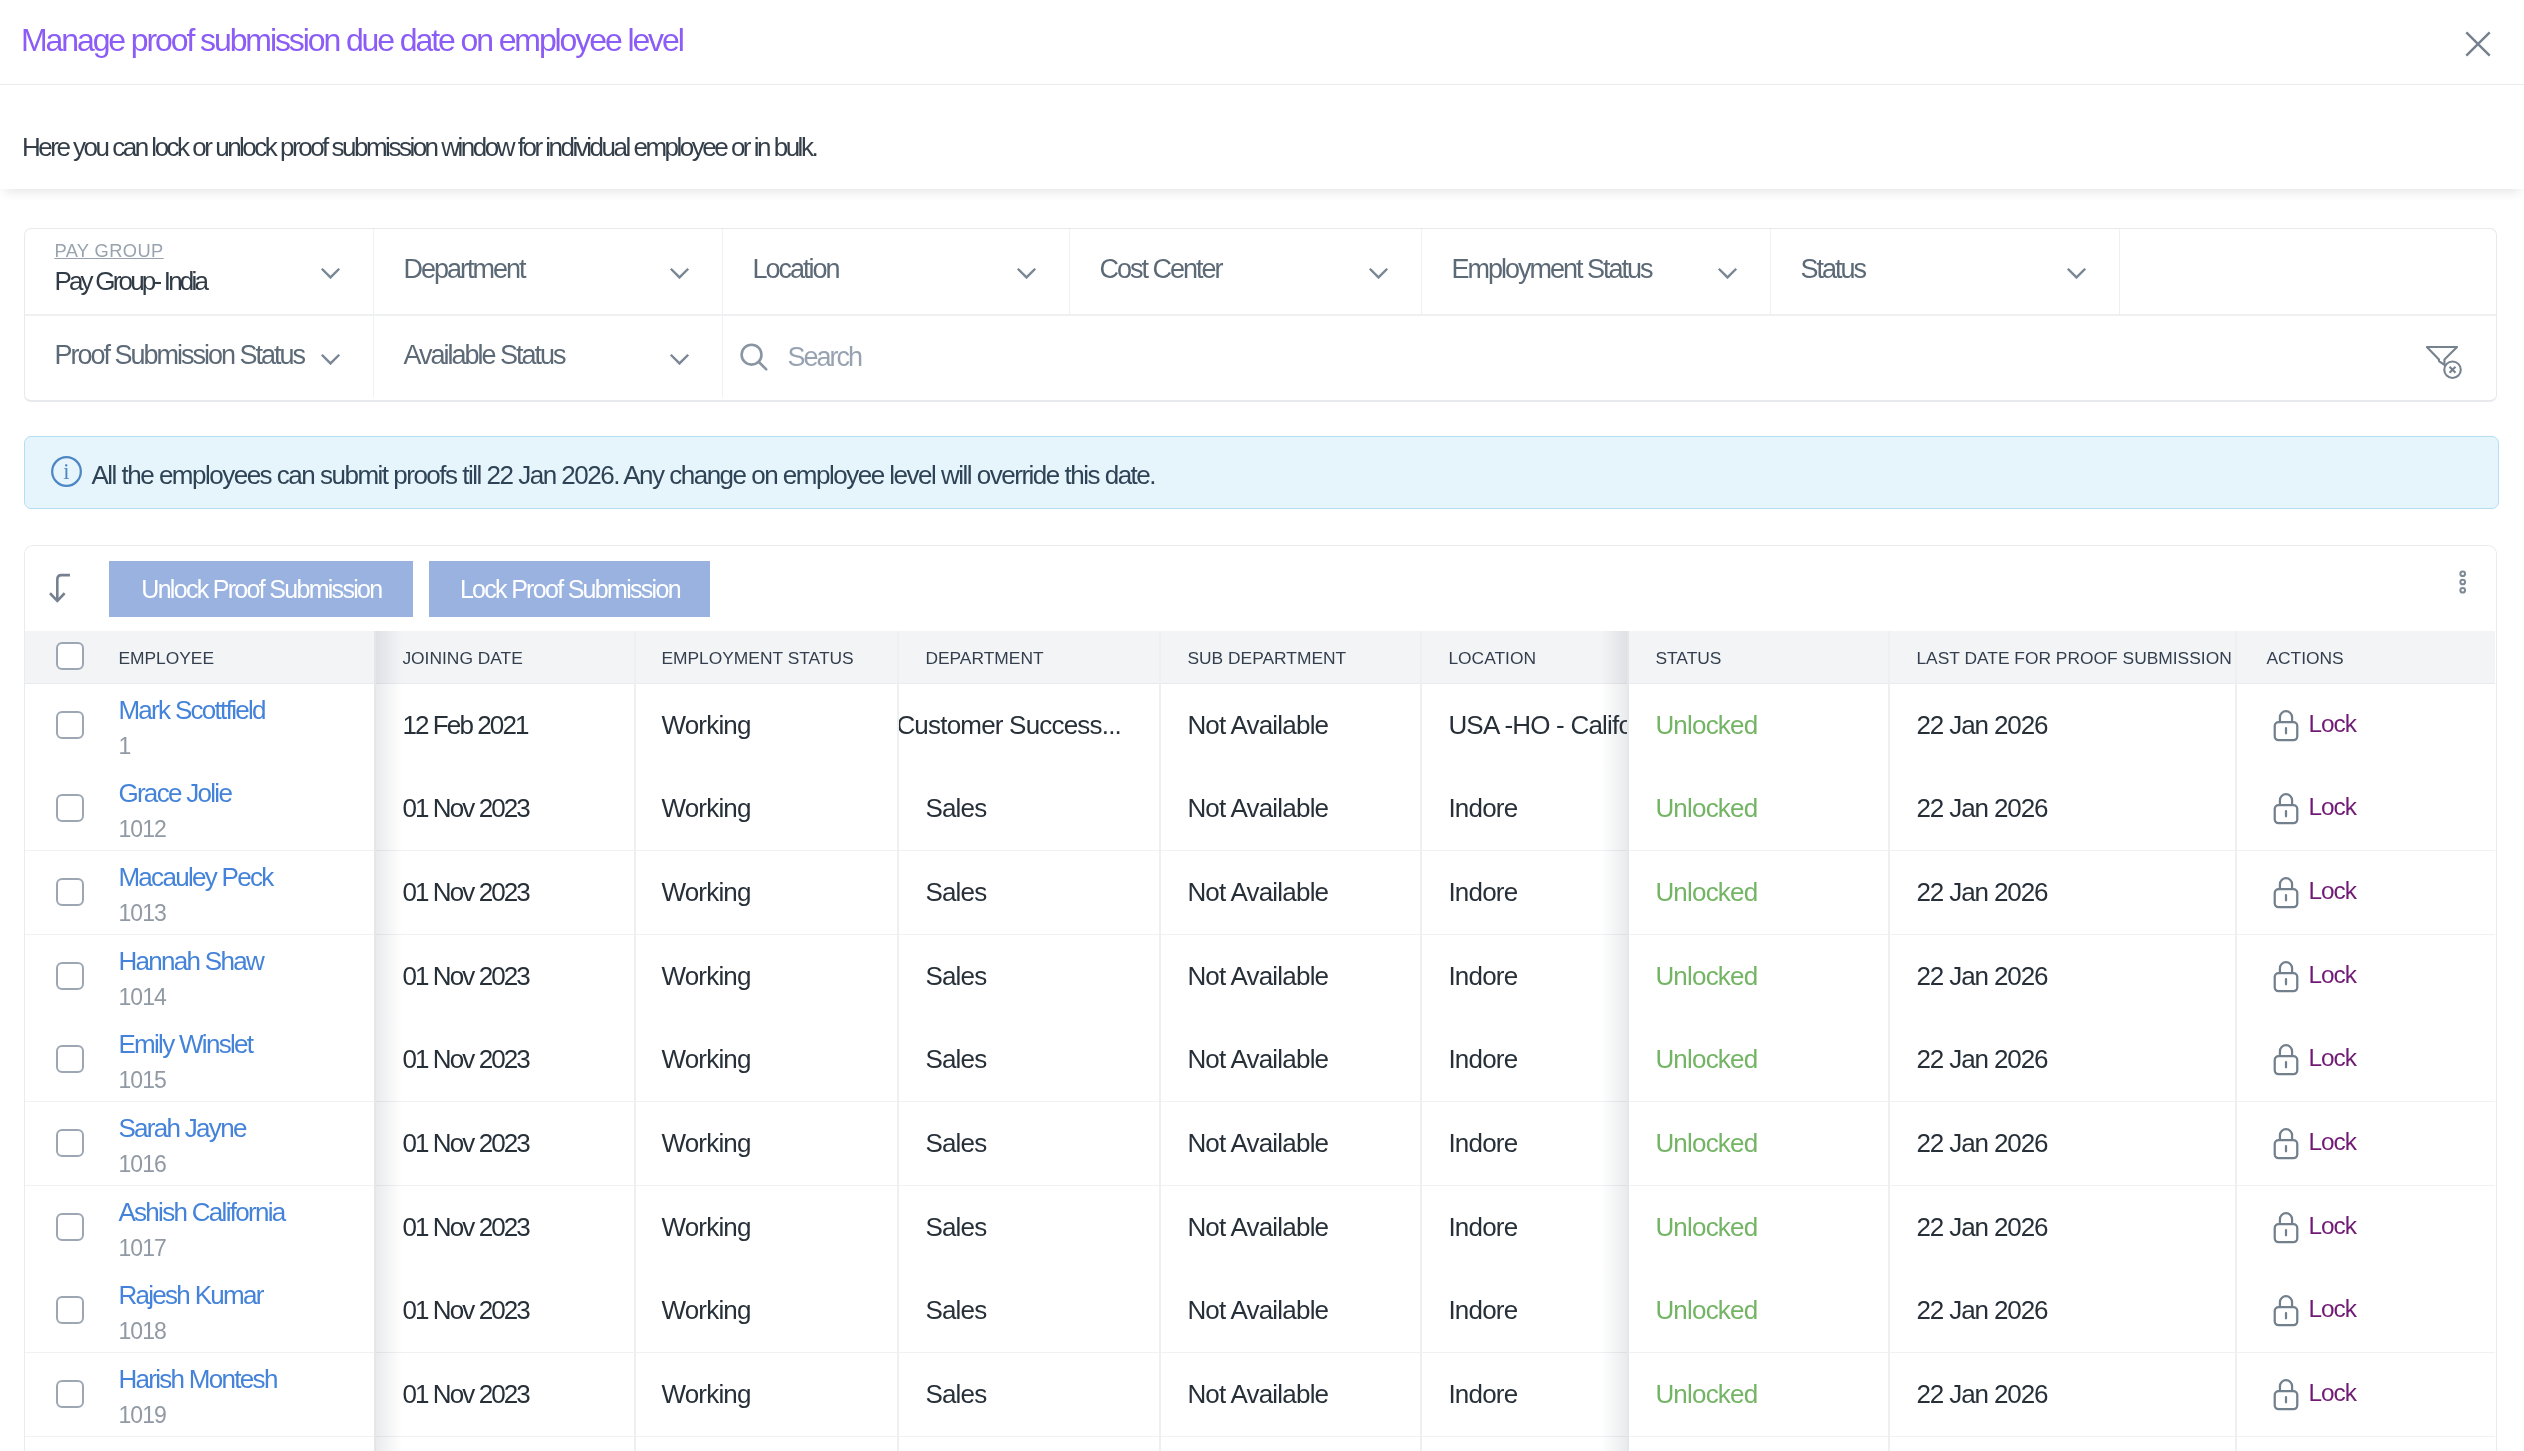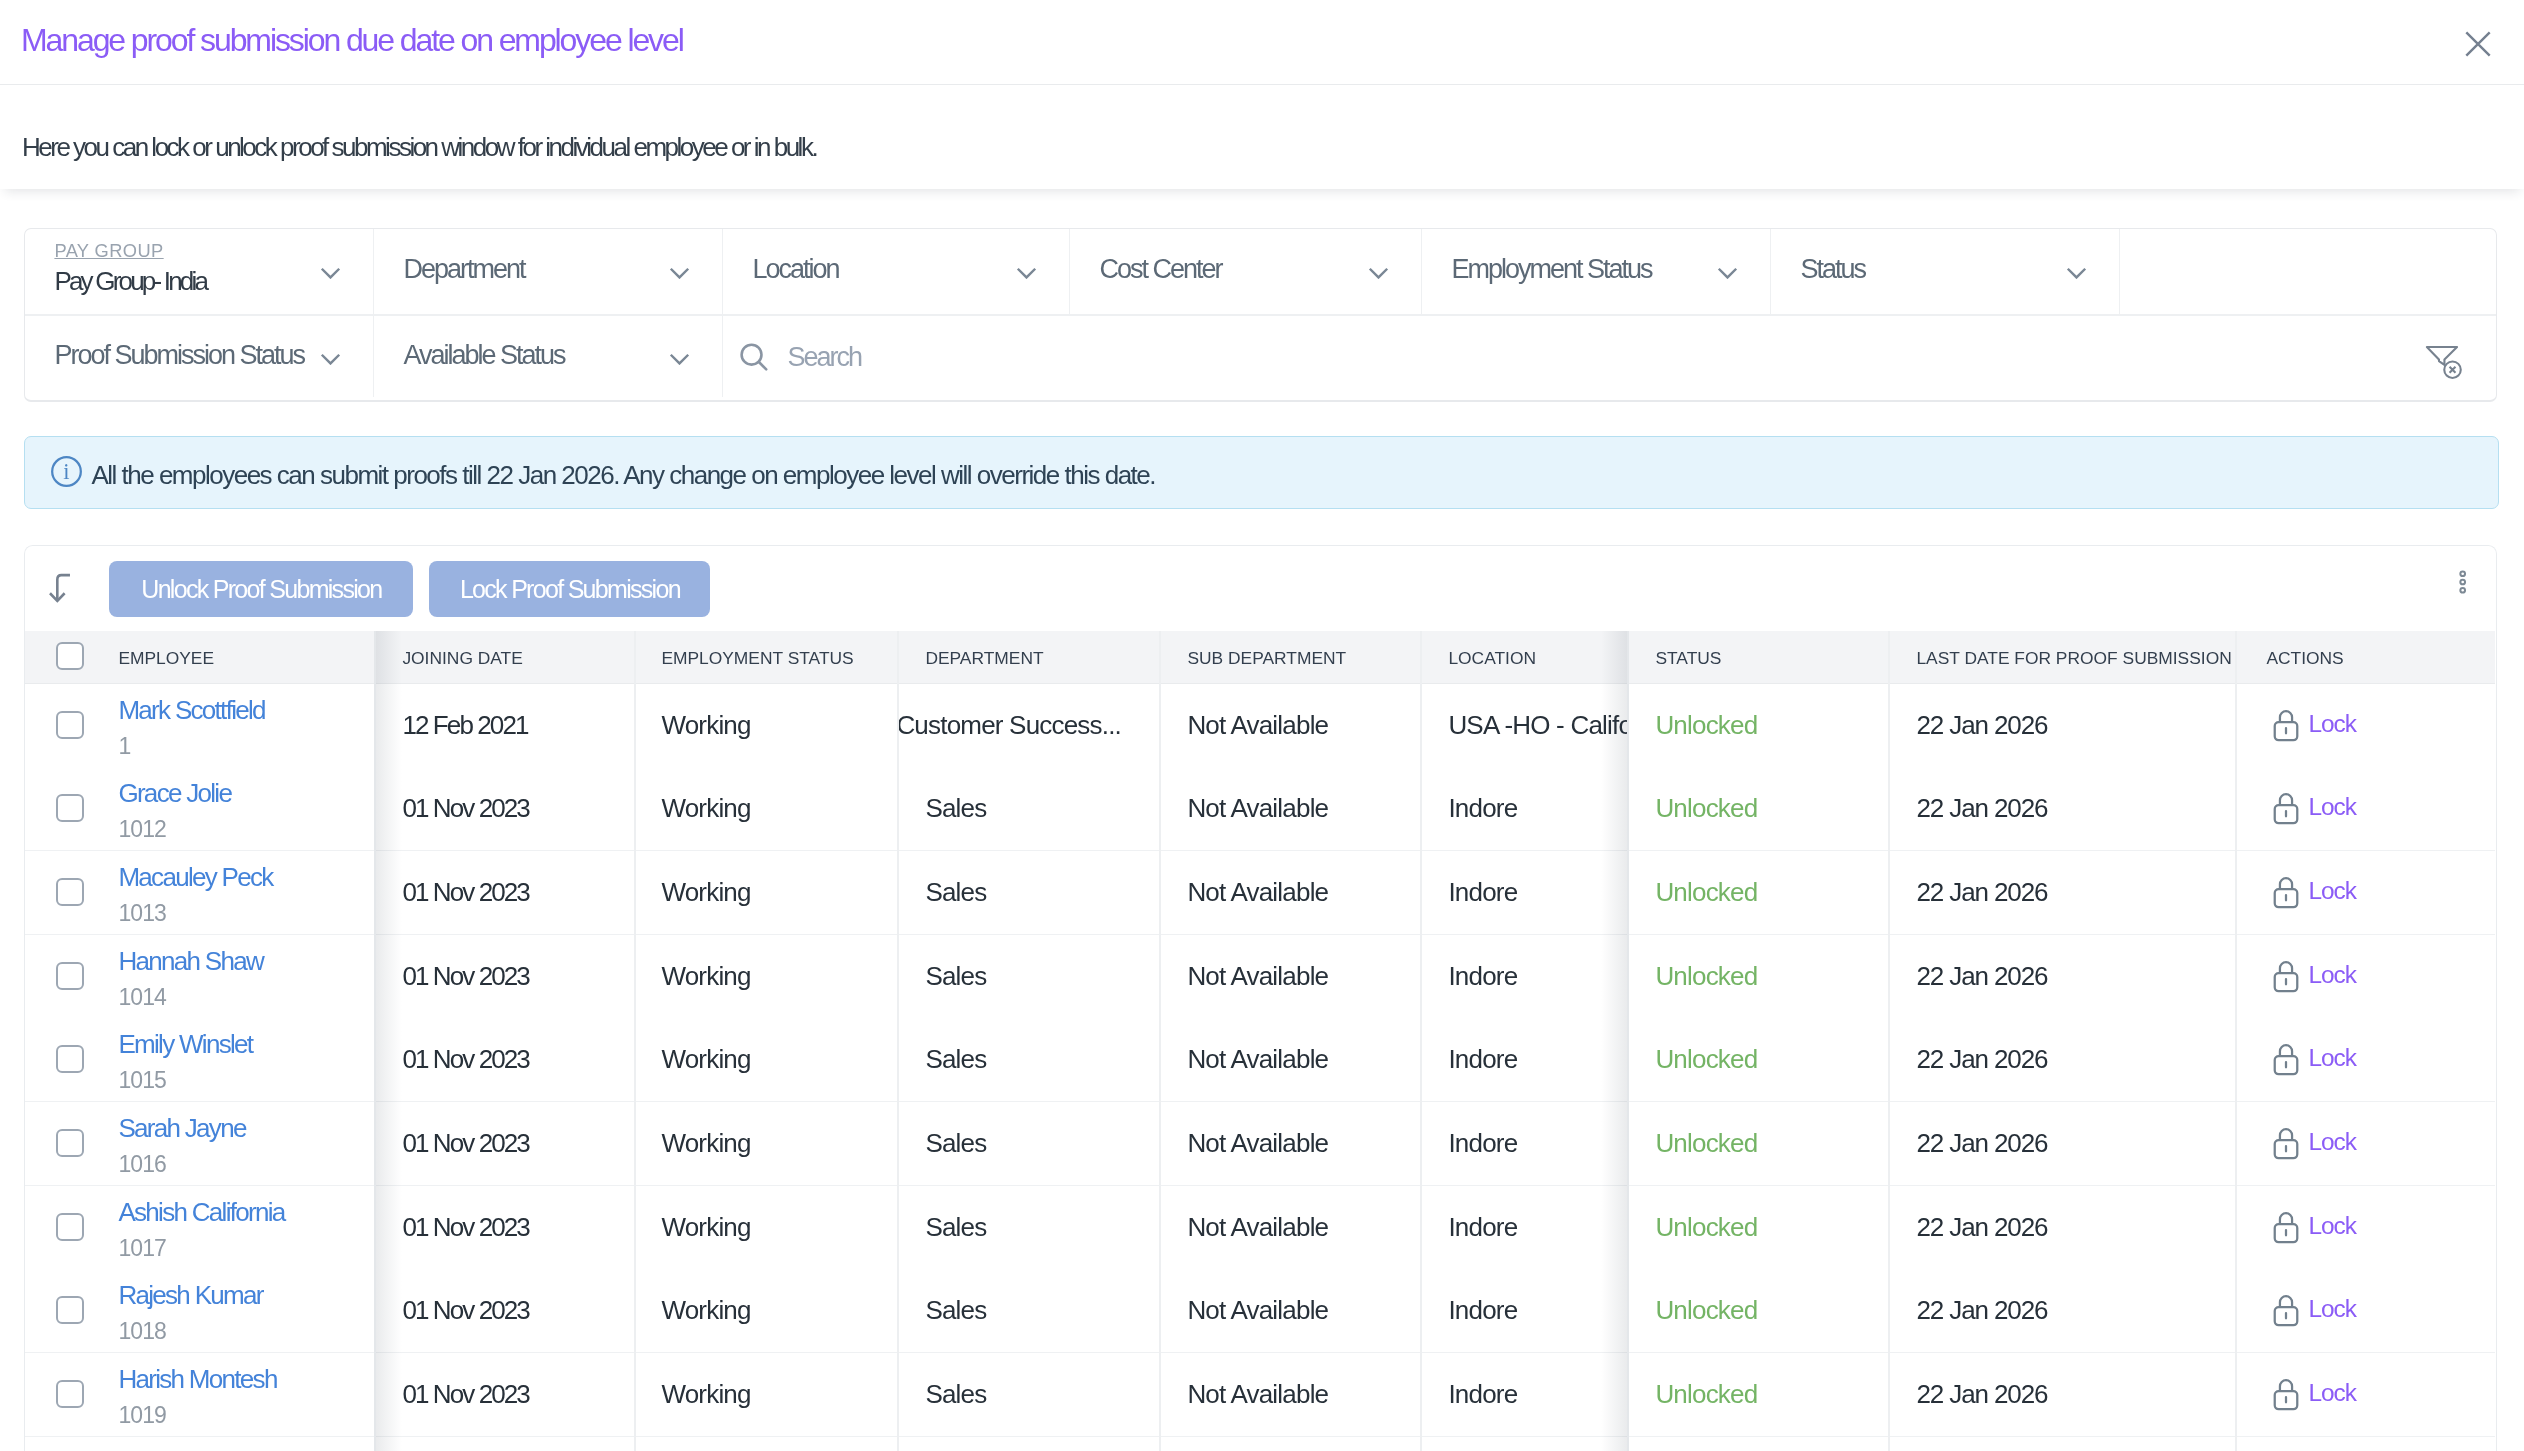--- a/index.html
+++ b/index.html
@@ -31,21 +31,21 @@
   .chev2 { position:absolute; top:38px; }
 
   
   .banner { position:absolute; left:24.4px; top:436px; width:2475px; height:73px;
     background:#e6f4fc; border:1.7px solid #b5dff1; border-radius:7px; }
   .banner .itext { position:absolute; left:66px; top:23px; font-size:26px; color:#2e4355; letter-spacing:-1.5px; }
 
   
   .tpanel { position:absolute; left:24.4px; top:545px; width:2473px; height:942px;
     border:1.7px solid #e9ecef; border-bottom:none; border-radius:8.7px 8.7px 0 0; background:#fff; }
-  .btn { position:absolute; top:15px; height:56px; border-radius:8px; background:#99b2e0;
+  .btn { position:absolute; top:15px; height:56px; border-radius:0; background:#99b2e0;
     color:#fff; font-size:25px; letter-spacing:-1.7px; display:flex; align-items:center; justify-content:center; }
   .thead { position:absolute; left:0; top:85px; width:2470px; height:53px; background:#f3f4f6;
     border-bottom:1.7px solid #e9ebed; }
   .th { position:absolute; top:0; height:100%; font-size:17.4px; letter-spacing:0px;
     color:#333f4e; display:flex; align-items:center; padding-top:2.6px; }
   .trow { position:absolute; left:0; width:2470px; height:84px; border-bottom:1.7px solid #eff1f3;
     background:#fff; }
   .cell { position:absolute; top:0; height:100%; font-size:26px; color:#273039; letter-spacing:-0.8px;
     display:flex; align-items:center; white-space:nowrap; overflow:hidden; }
   .dt { letter-spacing:-1.9px; }
@@ -54,21 +54,21 @@
   .eid { position:absolute; left:93px; top:49px; font-size:23px; color:#919aa4; letter-spacing:-0.9px; }
   .green { color:#74b465; }
   .cbx { position:absolute; left:31px; width:28px; height:28px; border:2.3px solid #9da7b3;
     border-radius:6.1px; background:#fff; }
   .vline { position:absolute; top:85px; bottom:0; width:1.7px; background:#edeff1; z-index:2; }
   .shadR { position:absolute; left:351px; top:85px; bottom:0; width:26px; z-index:3;
     background:linear-gradient(to right, rgba(44,58,74,0.10), rgba(44,58,74,0)); }
   .shadL { position:absolute; left:1576px; top:85px; bottom:0; width:26px; z-index:3;
     background:linear-gradient(to left, rgba(44,58,74,0.10), rgba(44,58,74,0)); }
   .lock { position:absolute; left:2248px; top:50%; margin-top:-16.6px; }
-  .locktxt { position:absolute; left:2283px; top:50%; margin-top:-15.7px; font-size:24.4px; color:#8b5cf6; letter-spacing:-1px;text-align:center; }
+  .locktxt { position:absolute; left:2283px; top:50%; margin-top:-15.7px; font-size:24.4px; color:#701a75; letter-spacing:-1px;text-align:center; }
 </style>
 </head>
 <body>
 
 <div class="titlebar">
   <h1>Manage proof submission due date on employee level</h1>
   <svg class="closex" width="26" height="26" viewBox="0 0 30 30">
     <path d="M1.5 1.5 L28.5 28.5 M28.5 1.5 L1.5 28.5" stroke="#758090" stroke-width="2.8" fill="none"></path>
   </svg>
 </div>

